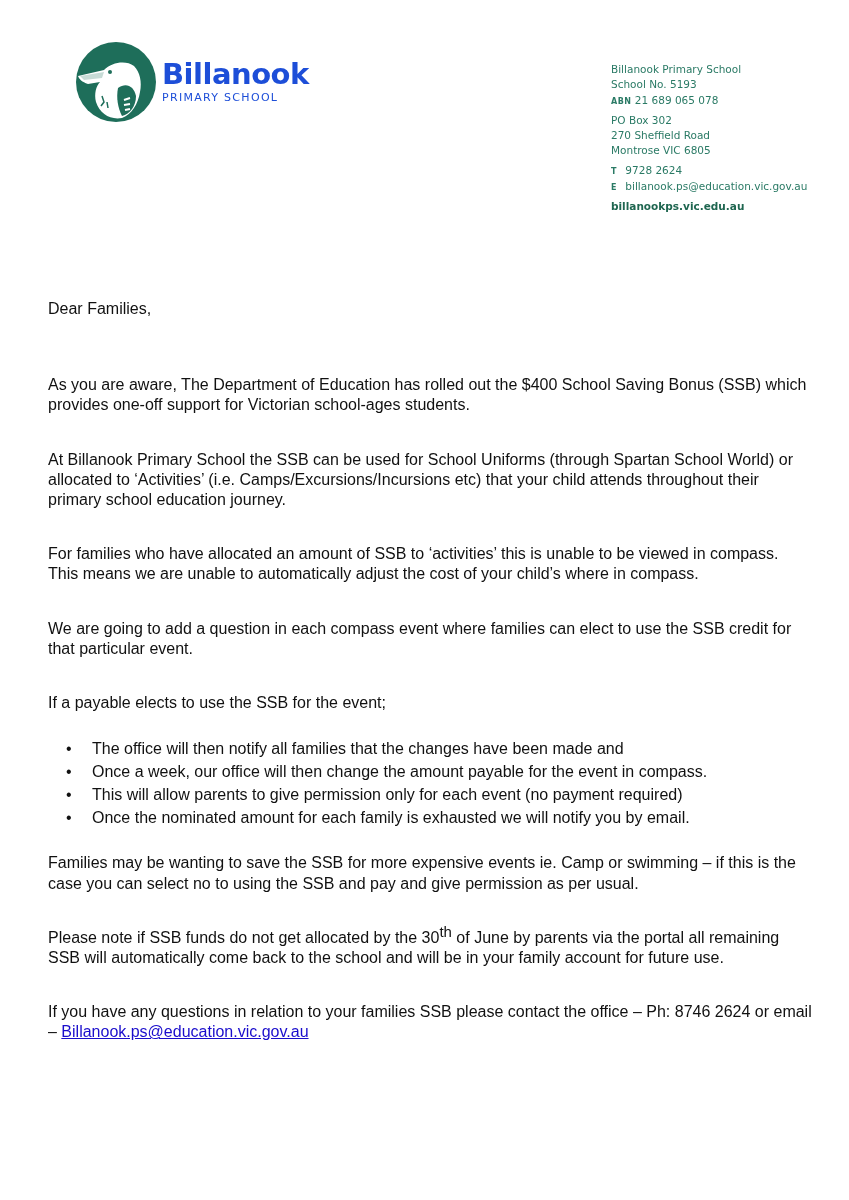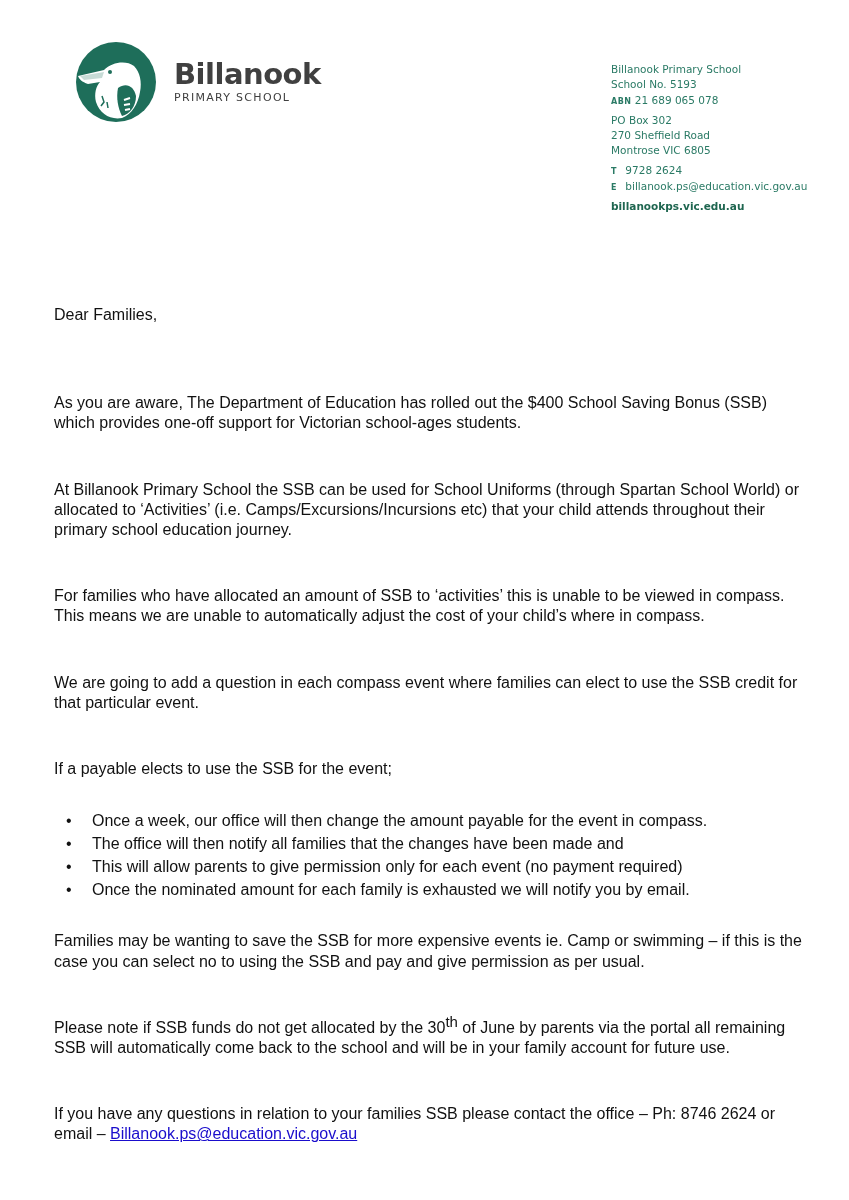--- a/index.html
+++ b/index.html
@@ -1,28 +1,28 @@
 <!DOCTYPE html>
 <html><head>
 <meta charset="utf-8">
 <style>
   html, body { margin: 0; padding: 0; background: #ffffff; }
   body { width: 849px; height: 1200px; position: relative; overflow: hidden; font-family: "Liberation Sans", sans-serif; color: #111; }
   .logo { position: absolute; left: 74px; top: 42px; display: flex; align-items: center; }
   .logo-mark { width: 84px; height: 80px; }
-  .logo-text { margin-left: 16px; color: #404040; }
+  .logo-text { margin-left: 4px; color: #1d4ed8; }
   .logo-name { font-family: "DejaVu Sans", sans-serif; font-weight: bold; font-size: 29px; letter-spacing: -0.5px; line-height: 30px; }
   .logo-sub { font-family: "DejaVu Sans", sans-serif; font-size: 11px; letter-spacing: 1.3px; line-height: 16px; margin-top: 1px; }
   .contact { position: absolute; left: 611px; top: 62px; color: #2a7a65; font-family: "DejaVu Sans", sans-serif; font-size: 10.5px; line-height: 15.3px; }
   .contact .grp { margin-bottom: 4px; }
   .contact .abn-label { font-size: 8px; font-weight: bold; letter-spacing: 0.5px; text-align: right; }
   .contact .lbl { font-size: 8px; font-weight: bold; display: inline-block; width: 11px; }
   .contact .web { font-weight: bold; color: #1f6650; }
   .letter { position: absolute; left: 40px; top: 291px; width: 780px; font-size: 16px; line-height: 20.2px; }
-  .letter p { margin: 14px; }
+  .letter p { margin: 8px; }
   .gap-lg { height: 40px; }
   .gap { height: 18px; }
   .bullets { list-style: none; margin: 0; padding: 0; margin-left: 26px; }
   .bullets li { position: relative; padding-left: 26px; margin-bottom: 2.6px; }
   .bullets li::before { content: "\2022"; position: absolute; left: 0; top: 0; }
   sup { font-size: 15px; line-height: 0; vertical-align: 6px; }
   a.email { color: #1a0dcc; text-decoration: underline; }
 </style>
 </head>
 <body>
@@ -68,22 +68,22 @@
   <div class="gap"></div>
   <p>At Billanook Primary School the SSB can be used for School Uniforms (through Spartan School World) or allocated to ‘Activities’ (i.e. Camps/Excursions/Incursions etc) that your child attends throughout their primary school education journey.</p>
   <div class="gap"></div>
   <p>For families who have allocated an amount of SSB to ‘activities’ this is unable to be viewed in compass. This means we are unable to automatically adjust the cost of your child’s where in compass.</p>
   <div class="gap"></div>
   <p>We are going to add a question in each compass event where families can elect to use the SSB credit for that particular event.</p>
   <div class="gap"></div>
   <p>If a payable elects to use the SSB for the event;</p>
   <div class="gap"></div>
   <ul class="bullets">
+    <li>The office will then notify all families that the changes have been made and</li>
     <li>Once a week, our office will then change the amount payable for the event in compass.</li>
-    <li>The office will then notify all families that the changes have been made and</li>
     <li>This will allow parents to give permission only for each event (no payment required)</li>
     <li>Once the nominated amount for each family is exhausted we will notify you by email.</li>
   </ul>
   <div class="gap" style="height:15px"></div>
   <p>Families may be wanting to save the SSB for more expensive events ie. Camp or swimming – if this is the case you can select no to using the SSB and pay and give permission as per usual.</p>
   <div class="gap"></div>
   <p><span>Please note if SSB funds do not get allocated by the 30</span><sup>th</sup><span> of June by parents via the portal all remaining SSB will automatically come back to the school and will be in your family account for future use.</span></p>
   <div class="gap"></div>
   <p><span>If you have any questions in relation to your families SSB please contact the office – Ph: 8746 2624 or email – </span><a class="email" href="#">Billanook.ps@education.vic.gov.au</a></p>
 </div>

